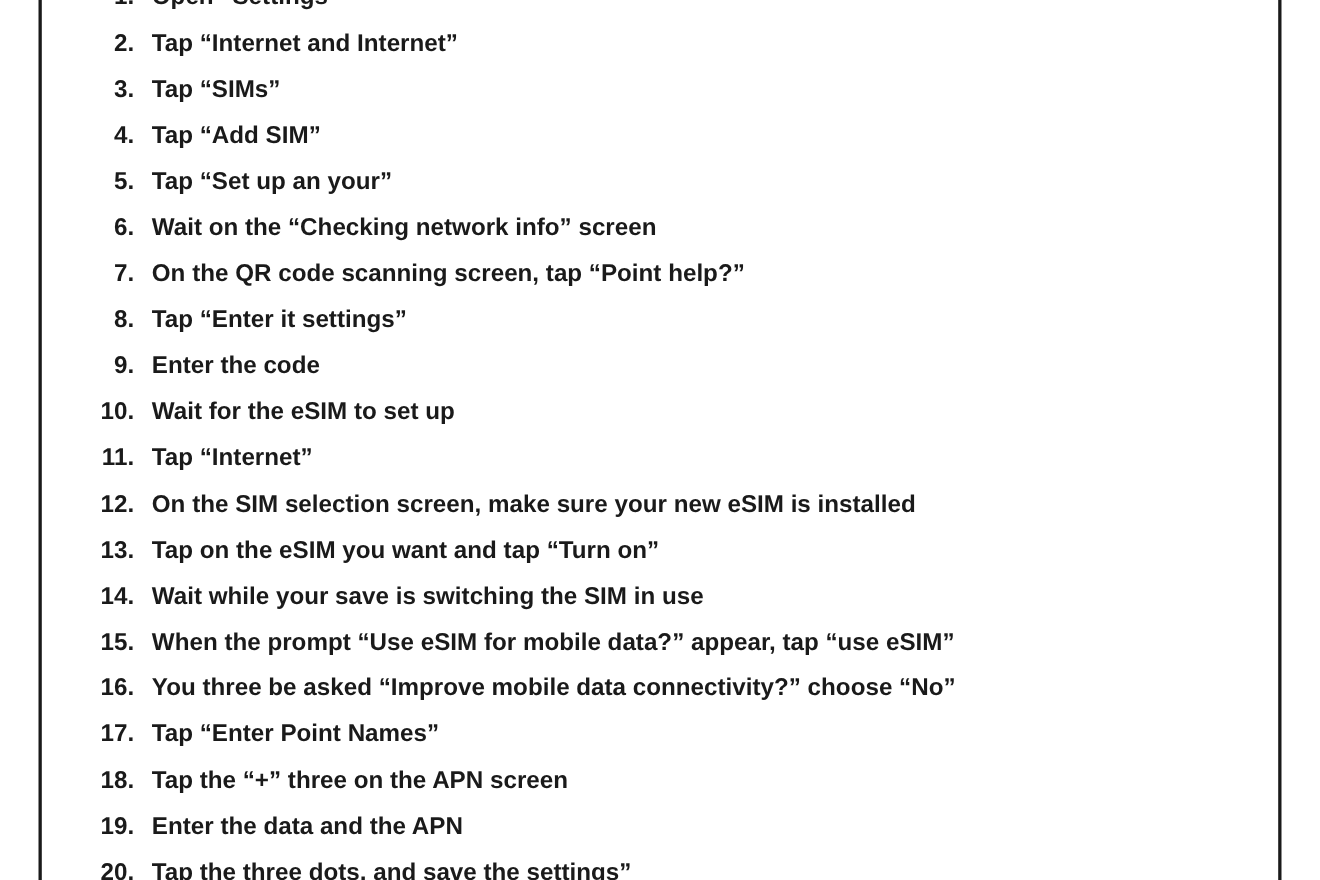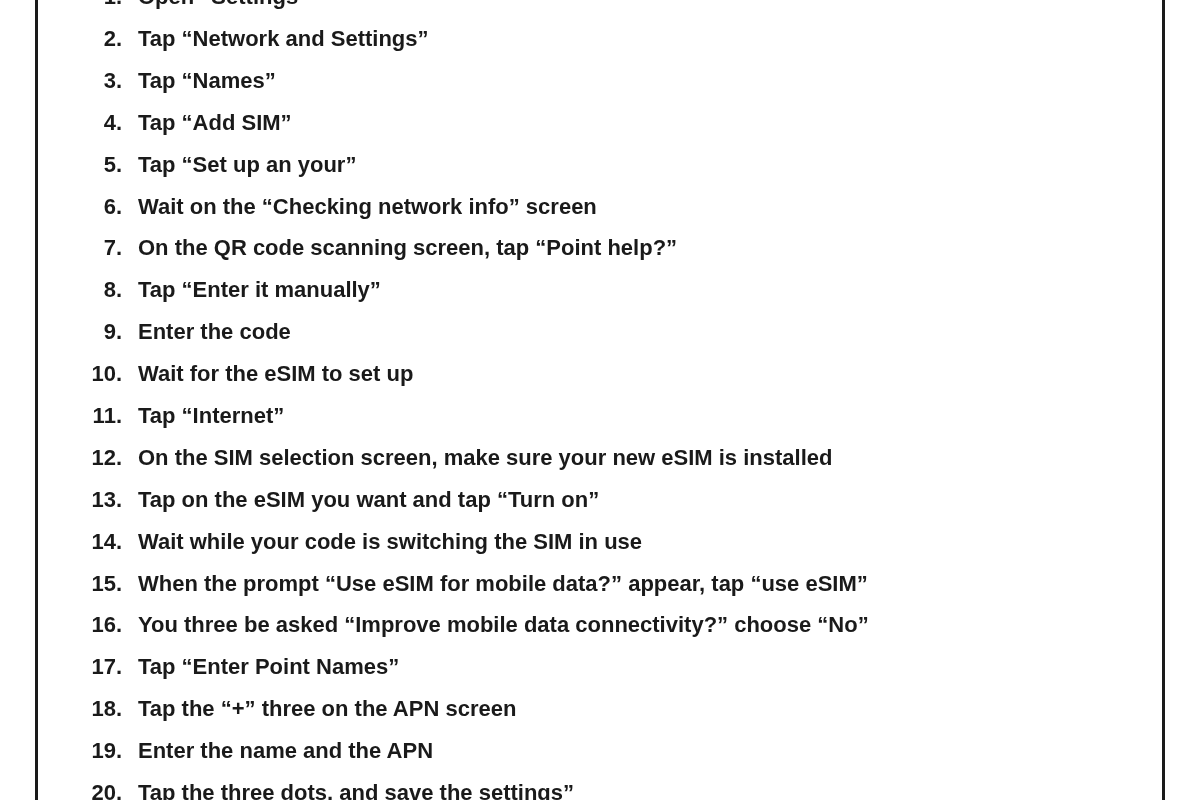--- a/index.html
+++ b/index.html
@@ -61,70 +61,70 @@
   </style>
 </head>
 <body>
 
 <div class="card">
   <ol id="steps-list">
   <li>
         <span>Open “Settings”</span>
       </li>
       <li>
-        <span>Tap “Network and Settings”</span>
+        <span>Tap “Internet and Internet”</span>
       </li>
       <li>
-        <span>Tap “Names”</span>
+        <span>Tap “SIMs”</span>
       </li>
       <li>
         <span>Tap “Add SIM”</span>
       </li>
       <li>
         <span>Tap “Set up an your”</span>
       </li>
       <li>
         <span>Wait on the “Checking network info” screen</span>
       </li>
       <li>
         <span>On the QR code scanning screen, tap “Point help?”</span>
       </li>
       <li>
-        <span>Tap “Enter it manually”</span>
+        <span>Tap “Enter it settings”</span>
       </li>
       <li>
         <span>Enter the code</span>
       </li>
       <li>
         <span>Wait for the eSIM to set up</span>
       </li>
       <li>
         <span>Tap “Internet”</span>
       </li>
       <li>
         <span>On the SIM selection screen, make sure your new eSIM is installed</span>
       </li>
       <li>
         <span>Tap on the eSIM you want and tap “Turn on”</span>
       </li>
       <li>
-        <span>Wait while your code is switching the SIM in use</span>
+        <span>Wait while your save is switching the SIM in use</span>
       </li>
       <li>
         <span>When the prompt “Use eSIM for mobile data?” appear, tap “use eSIM”</span>
       </li>
       <li>
         <span>You three be asked “Improve mobile data connectivity?” choose “No”</span>
       </li>
       <li>
         <span>Tap “Enter Point Names”</span>
       </li>
       <li>
         <span>Tap the “+” three on the APN screen</span>
       </li>
       <li>
-        <span>Enter the name and the APN</span>
+        <span>Enter the data and the APN</span>
       </li>
       <li>
         <span>Tap the three dots, and save the settings”</span>
       </li>
     </ol>
 </div>
 
 </body></html>

